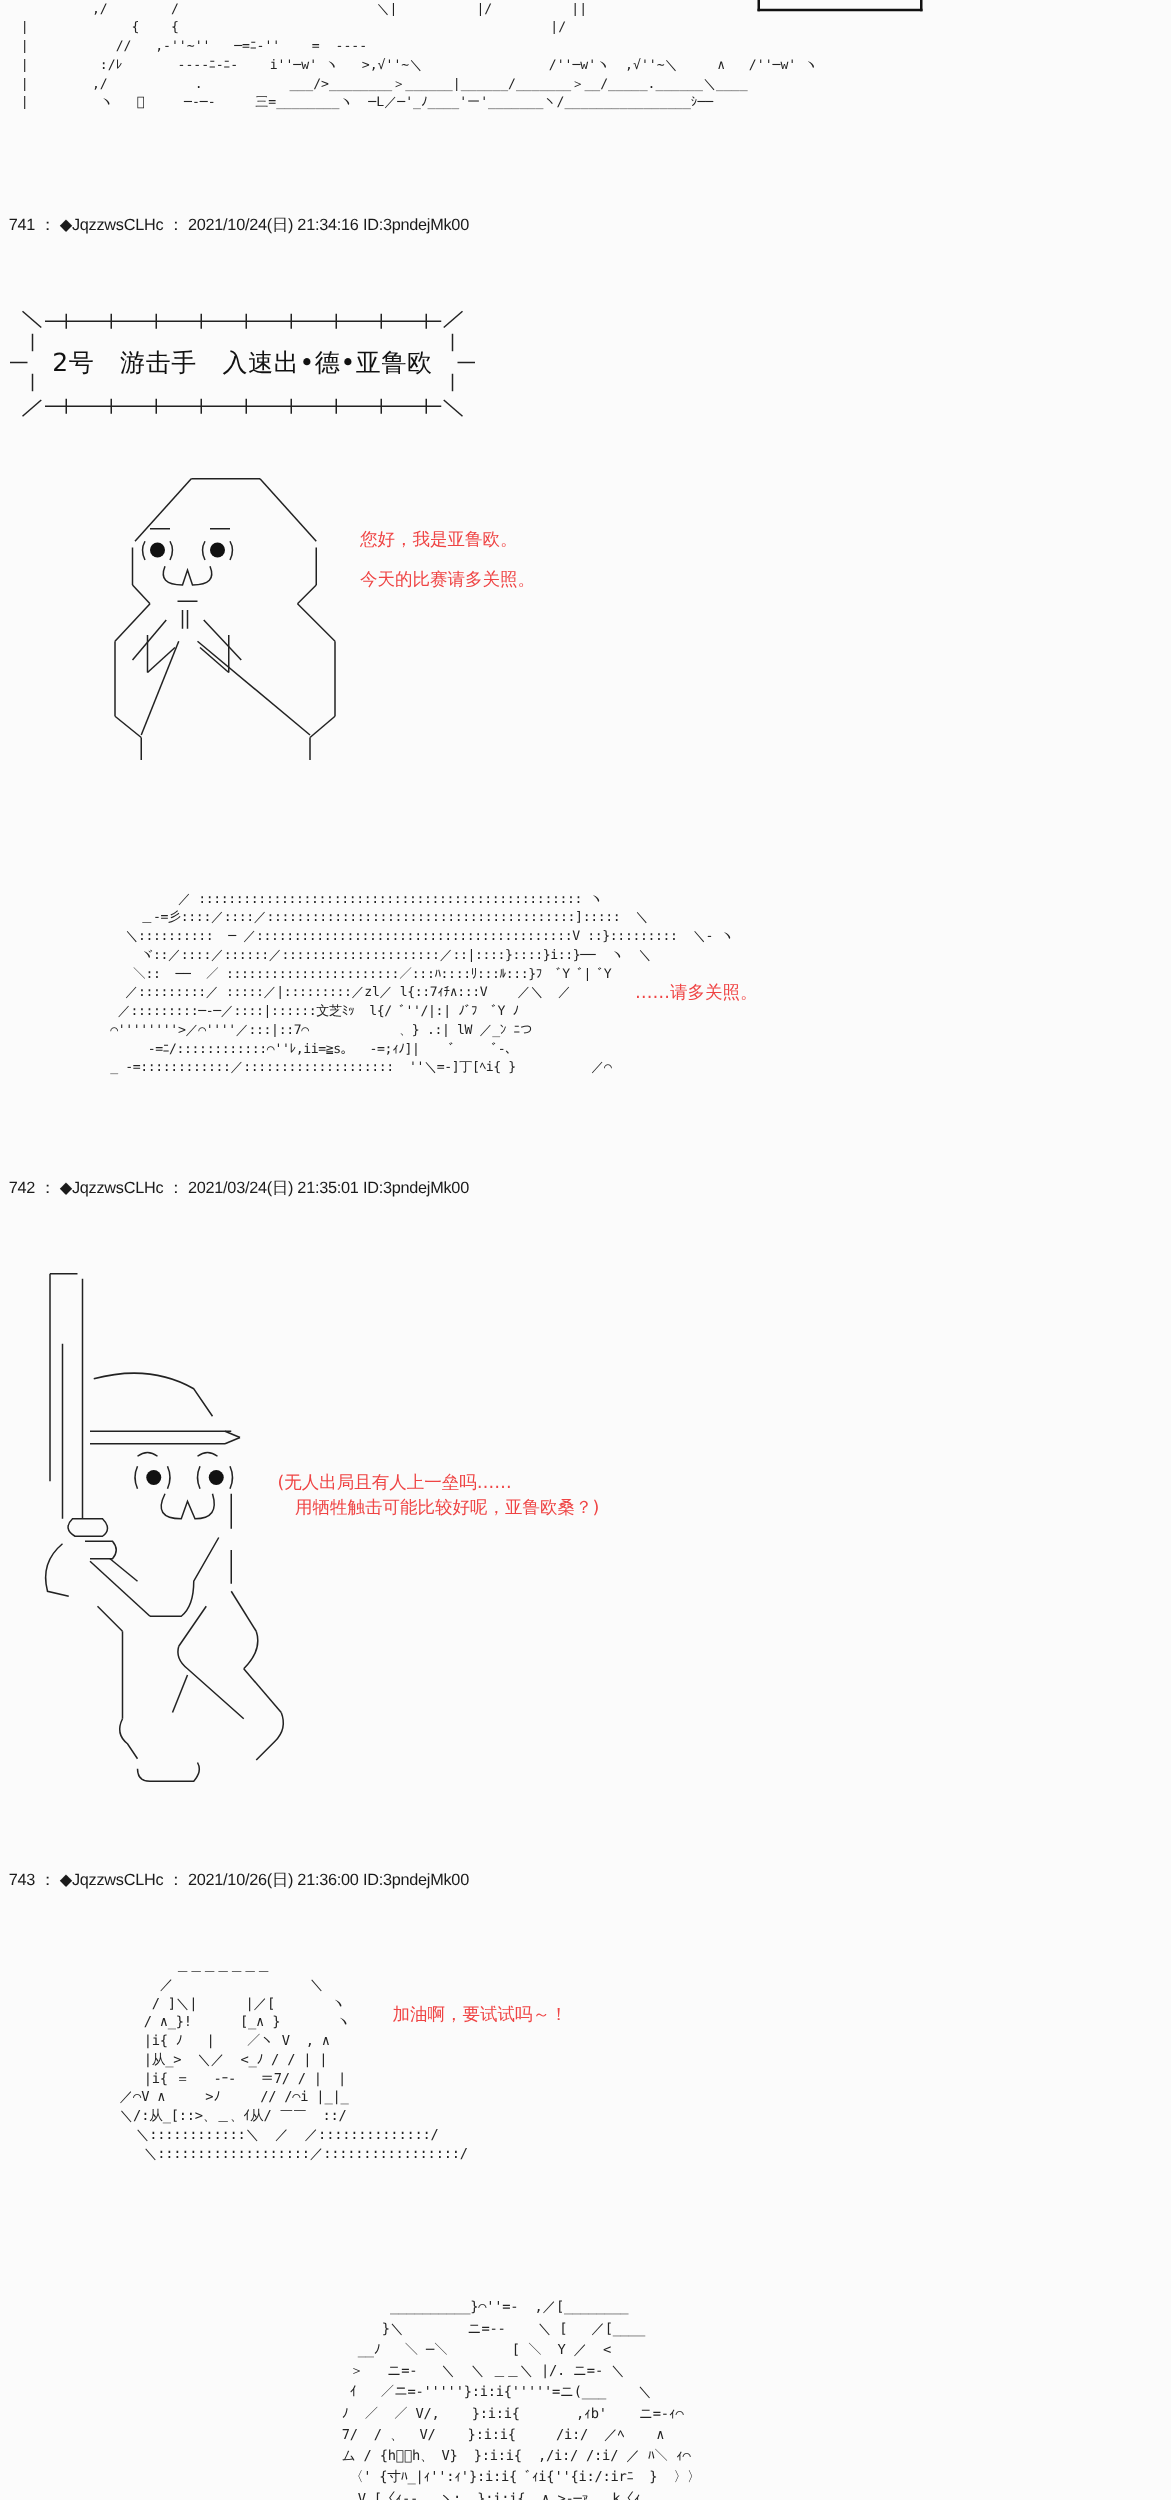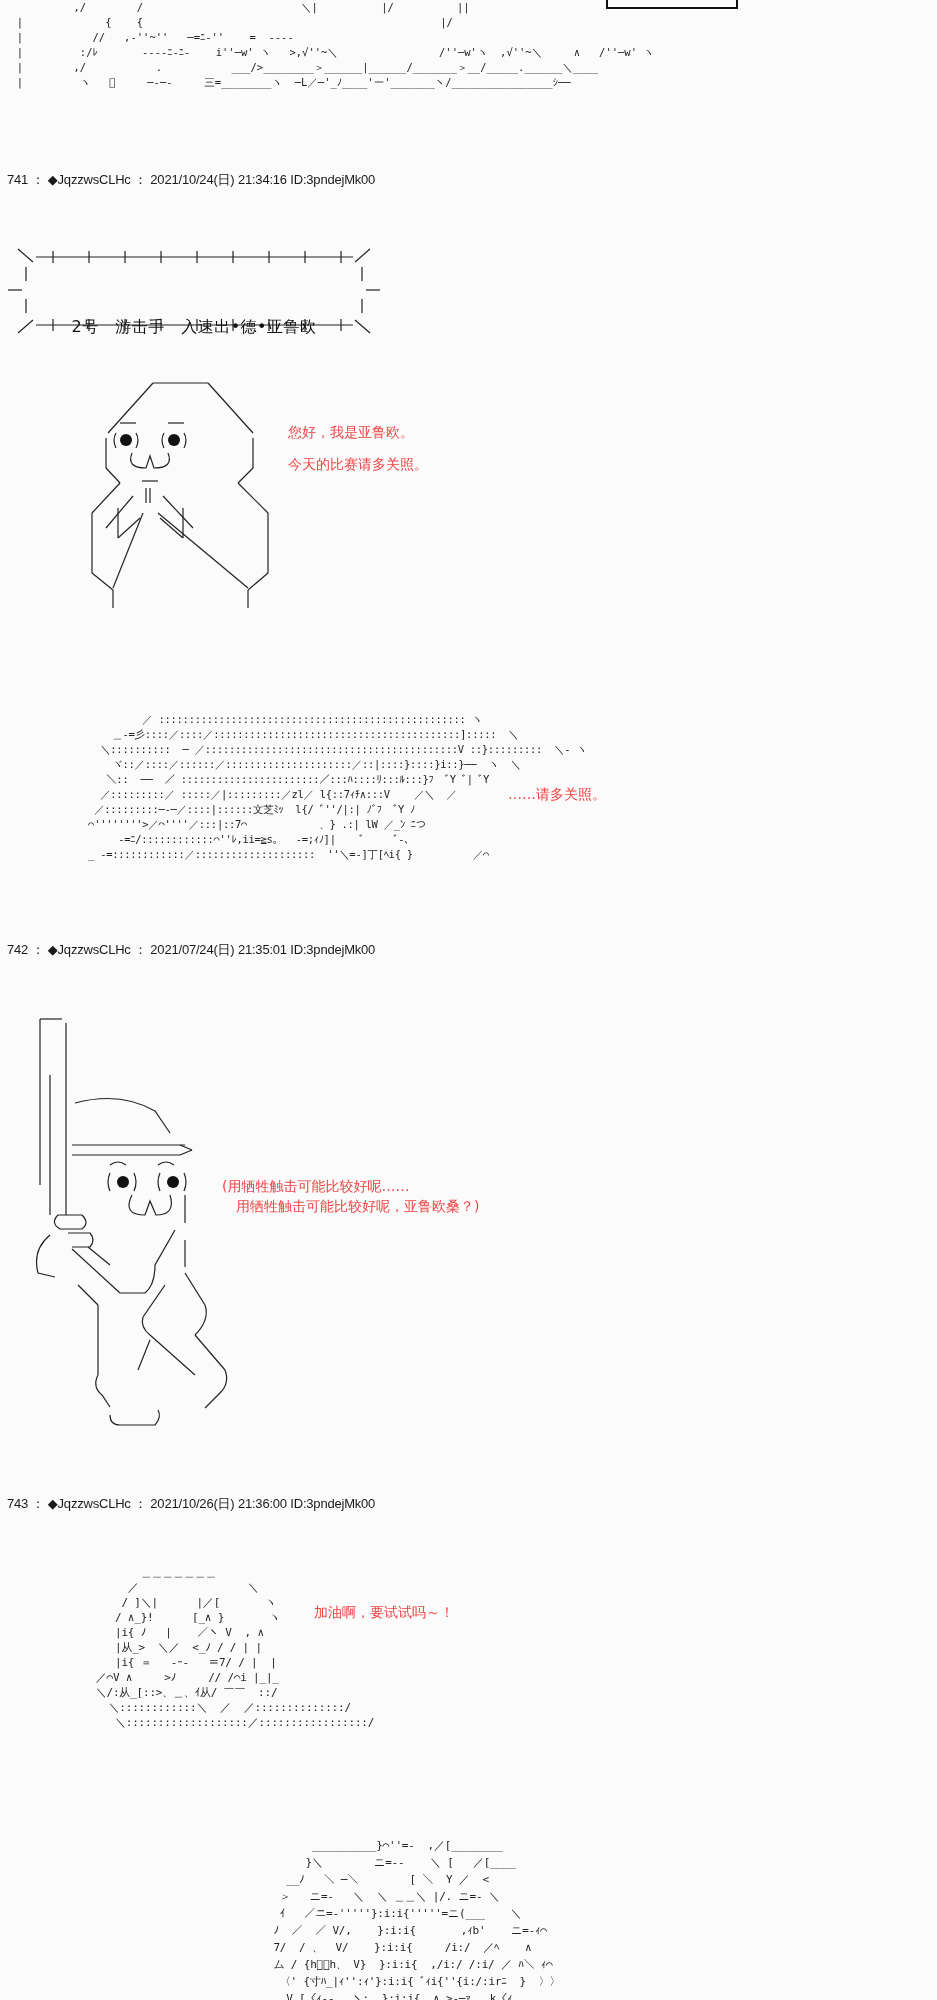--- a/index.html
+++ b/index.html
@@ -19,21 +19,21 @@
   }
   .speech {
     position: absolute; font-size: 14px; line-height: 24px; color: #ef4444;
     white-space: nowrap; font-family: "DejaVu Sans", "Liberation Sans", sans-serif;
   }
   .banner {
     position: absolute; left: 8px; top: 247px; width: 372px; height: 88px;
   }
   .banner-title {
     position: absolute; left: 0; right: 0; top: 30px; text-align: center;
-    font-size: 16px; color: #111; letter-spacing: 0.5px; margin-top: 40px;
+    font-size: 20px; color: #111; letter-spacing: 0.5px;
   }
   .top-frame {
     position: absolute; left: 606px; top: -2px; width: 128px; height: 9px;
     border: 2px solid #111; border-top: none;
   }
   svg { position: absolute; overflow: visible; }
   svg * { stroke: #222; fill: none; stroke-width: 1.2; }
   .dot { fill: #111; stroke: none; }
 </style>
 </head>
@@ -158,21 +158,21 @@
 
 <div class="speech" style="left:508px; top:782px;">
   <div>……请多关照。</div>
 </div>
 
 <div class="post-header" style="top:929px;">
   <span>742</span>
   <span>：</span>
   <span>◆JqzzwsCLHc</span>
   <span>：</span>
-  <span>2021/07/24(日) 21:35:01</span>
+  <span>2021/03/24(日) 21:35:01</span>
   <span>ID:3pndejMk00</span>
 </div>
 
 <svg style="left:10px; top:1015px;" width="200" height="430">
 
   <line x1="30" y1="4" x2="52" y2="4"></line>
   <line x1="30" y1="4" x2="30" y2="170"></line>
   <line x1="56" y1="8" x2="56" y2="200"></line>
   <line x1="40" y1="60" x2="40" y2="200"></line>
 
@@ -209,21 +209,21 @@
   <path d="M195 290 Q200 305 185 320"></path>
   <line x1="185" y1="320" x2="215" y2="355"></line>
   <path d="M215 355 Q220 368 210 378 L195 393"></path>
   <line x1="155" y1="270" x2="133" y2="302"></line>
   <path d="M133 302 Q130 312 140 320 L185 360"></path>
   <line x1="140" y1="325" x2="128" y2="355"></line>
   <path d="M100 400 Q100 410 110 410 L145 410 Q152 402 148 395"></path>
 </svg>
 
 <div class="speech" style="left:222px; top:1176px;">
-  <div style="line-height:20px;">(用牺牲触击可能比较好呢……</div>
+  <div style="line-height:20px;">(无人出局且有人上一垒吗……</div>
   <div style="line-height:20px;">　用牺牲触击可能比较好呢，亚鲁欧桑？)</div>
 </div>
 
 <div class="post-header" style="top:1483px;">
   <span>743</span>
   <span>：</span>
   <span>◆JqzzwsCLHc</span>
   <span>：</span>
   <span>2021/10/26(日) 21:36:00</span>
   <span>ID:3pndejMk00</span>

